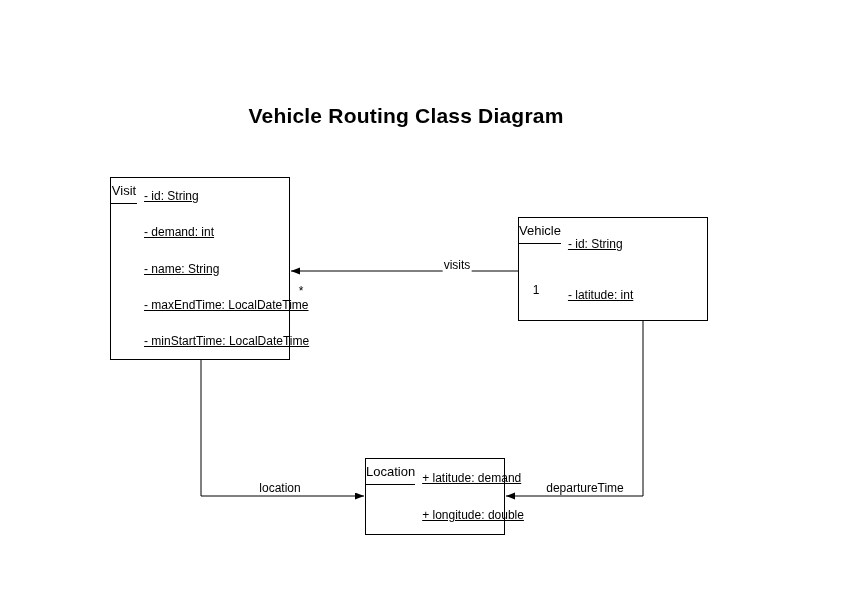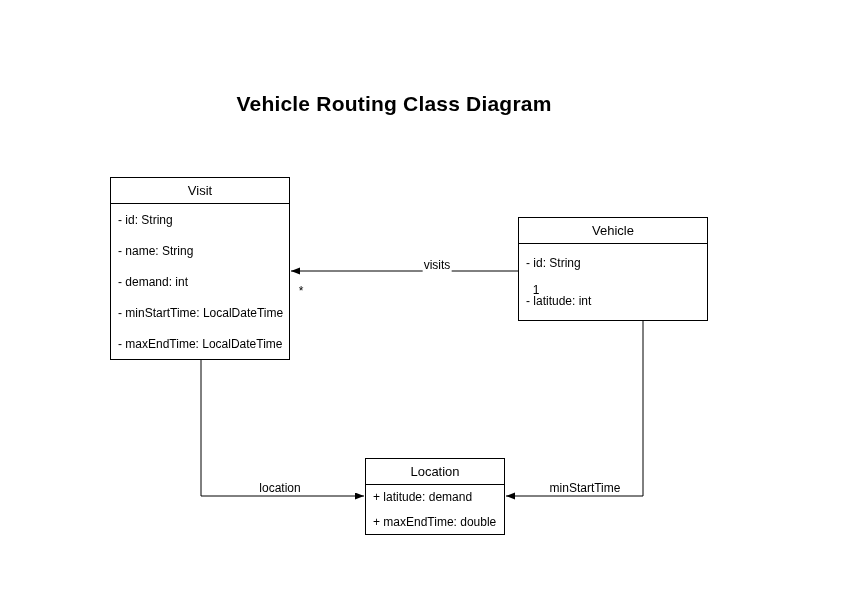--- a/index.html
+++ b/index.html
@@ -13,57 +13,58 @@
     width: 850px;
     height: 600px;
     background: #ffffff;
     overflow: hidden;
   }
   .diagram-title {
     position: absolute;
     left: 0;
     top: 88px;
     width: 780px;
-    margin: 4px;
+    margin: 16px;
     text-align: center;
     font-size: 21px;
     font-weight: bold;
     color: #000000;
     letter-spacing: 0.2px;
   }
   .edges {
     position: absolute;
     left: 0;
     top: 0;
     width: 850px;
     height: 600px;
   }
   .uml-class {
     position: absolute;
     box-sizing: border-box;
     background: #ffffff;
     border: 1px solid #000000;
     color: #000000;
     display: flex;
-    flex-direction: column;
+    flex-direction: row;
   }
   .uml-header {
     height: 26px;
     flex: 0 0 26px;
     box-sizing: border-box;
     border-bottom: 1px solid #000000;
     display: flex;
     align-items: center;
     justify-content: center;
     font-size: 13px;
   }
   .uml-attrs {
     flex: 1 1 auto;
     display: flex;
     flex-direction: column;
+    text-decoration: underline;
   }
   .uml-attr {
     flex: 1;
     display: flex;
     align-items: center;
     padding-left: 7px;
     font-size: 12px;
     white-space: nowrap;
   }
   .edge-label {
@@ -94,42 +95,42 @@
     </defs>
     <polyline points="550,271 291,271" fill="none" stroke="#000000" stroke-width="1" marker-end="url(#arrow)"></polyline>
     <polyline points="201,360 201,496 364,496" fill="none" stroke="#000000" stroke-width="1" marker-end="url(#arrow)"></polyline>
     <polyline points="643,321 643,496 506,496" fill="none" stroke="#000000" stroke-width="1" marker-end="url(#arrow)"></polyline>
   </svg>
 
   <div class="uml-class" style="left:110px; top:177px; width:180px; height:183px;">
     <div class="uml-header">Visit</div>
     <div class="uml-attrs">
       <div class="uml-attr">- id: String</div>
+      <div class="uml-attr">- demand: int</div>
       <div class="uml-attr">- name: String</div>
-      <div class="uml-attr">- demand: int</div>
+      <div class="uml-attr">- maxEndTime: LocalDateTime</div>
       <div class="uml-attr">- minStartTime: LocalDateTime</div>
-      <div class="uml-attr">- maxEndTime: LocalDateTime</div>
     </div>
   </div>
 
   <div class="uml-class" style="left:518px; top:217px; width:190px; height:104px;">
     <div class="uml-header">Vehicle</div>
     <div class="uml-attrs">
       <div class="uml-attr">- id: String</div>
       <div class="uml-attr">- latitude: int</div>
     </div>
   </div>
 
   <div class="uml-class" style="left:365px; top:458px; width:140px; height:77px;">
     <div class="uml-header">Location</div>
     <div class="uml-attrs">
       <div class="uml-attr">+ latitude: demand</div>
-      <div class="uml-attr">+ maxEndTime: double</div>
+      <div class="uml-attr">+ longitude: double</div>
     </div>
   </div>
 
-  <div class="edge-label" style="left:437px; top:265px;">visits</div>
+  <div class="edge-label" style="left:457px; top:265px;">visits</div>
   <div class="edge-label mult" style="left:301px; top:291px;">*</div>
   <div class="edge-label mult" style="left:536px; top:290px;">1</div>
   <div class="edge-label" style="left:280px; top:488px;">location</div>
-  <div class="edge-label" style="left:585px; top:488px;">minStartTime</div>
+  <div class="edge-label" style="left:585px; top:488px;">departureTime</div>
 
 </div>
 
 </body></html>

